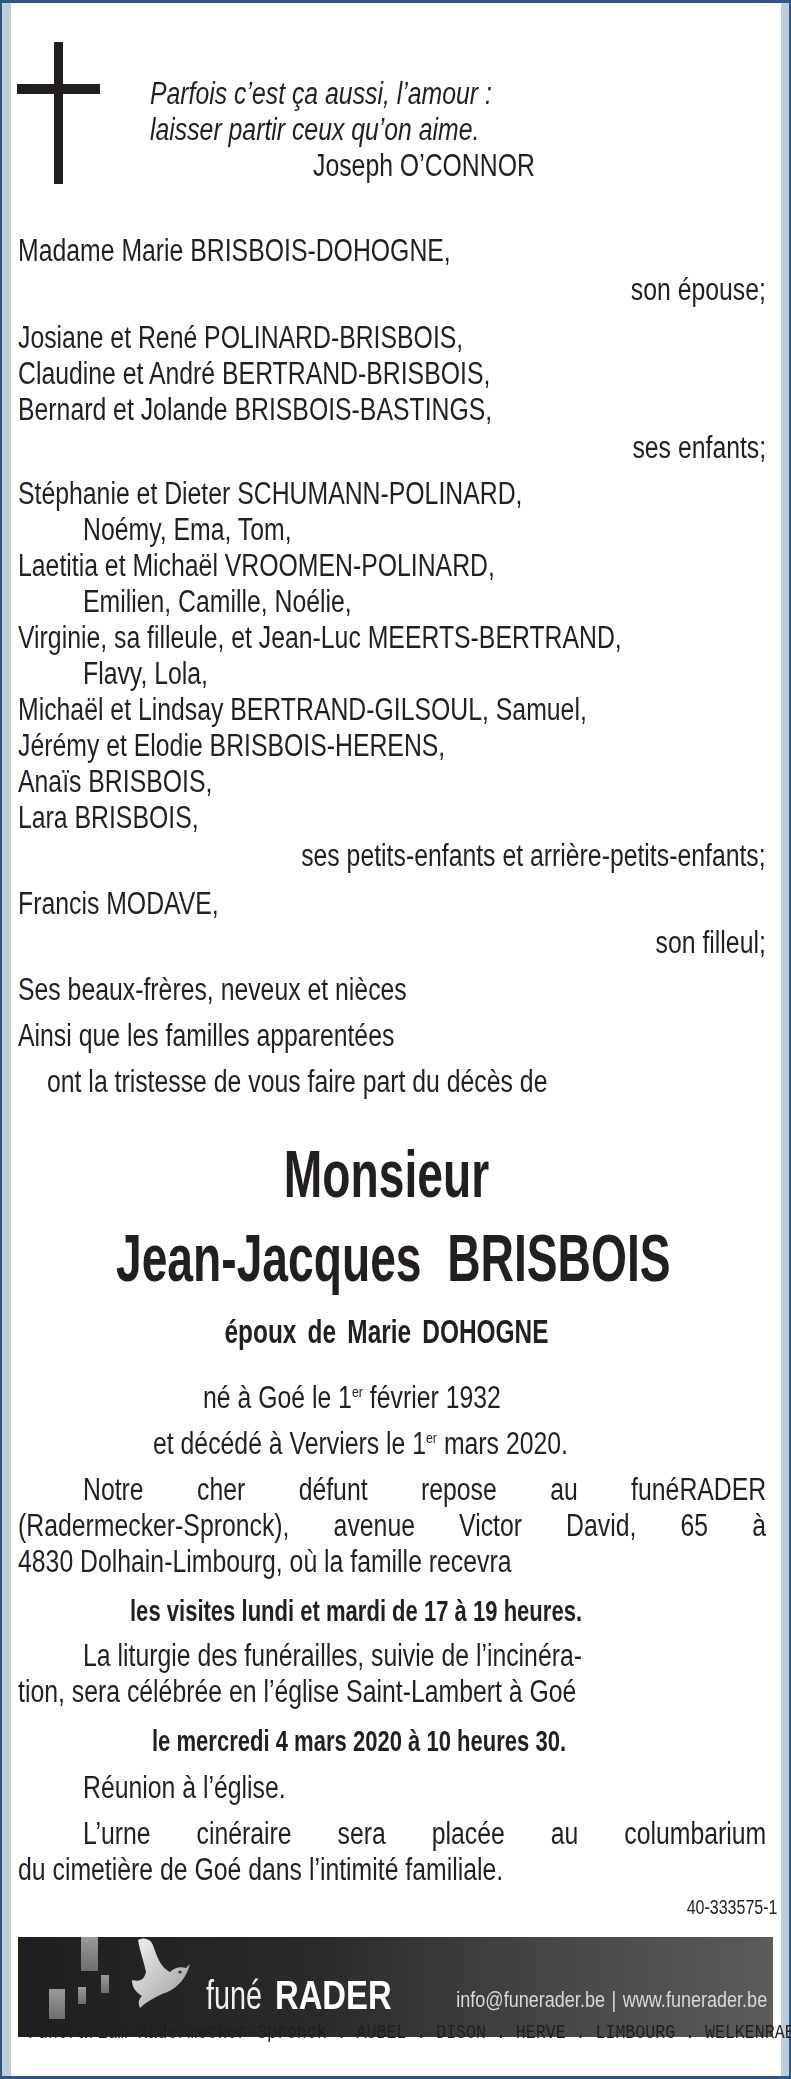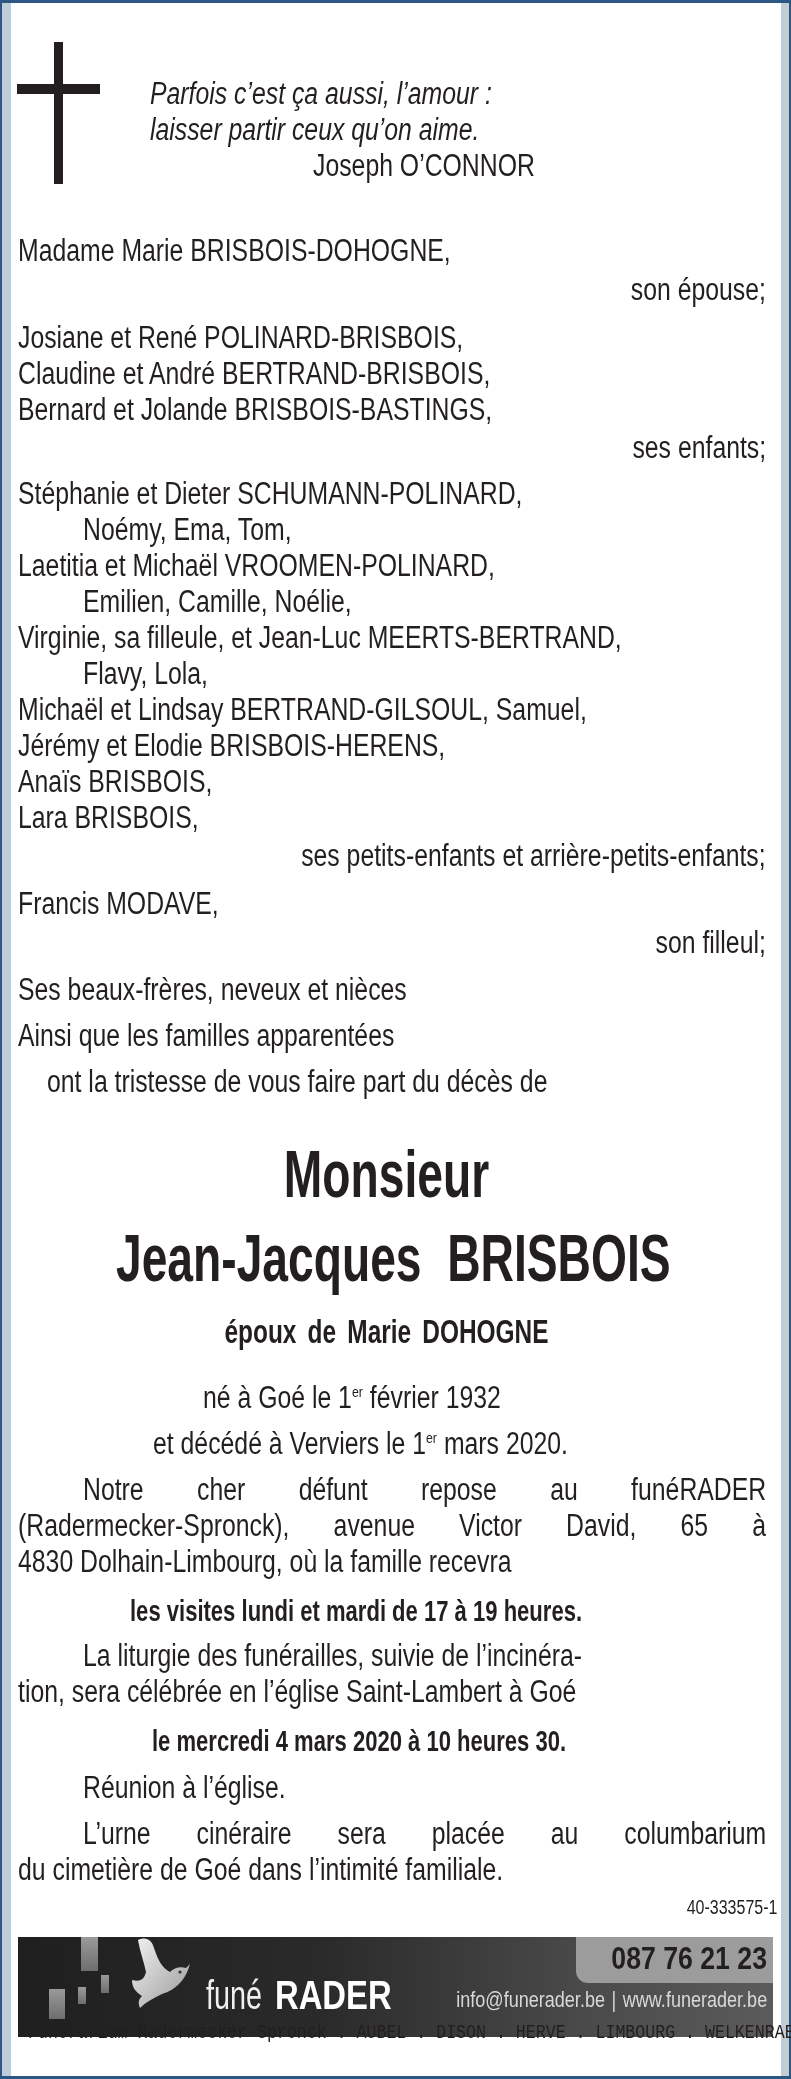--- a/index.html
+++ b/index.html
@@ -184,19 +184,16 @@
         <stop offset="1" stop-color="#9a9a9a"></stop>
       </linearGradient>
     </defs>
     <path d="M20 8 C 28 4, 34 8, 36 16 C 40 28, 44 36, 52 40 C 56 36, 62 34, 68 36 L 72 32 L 70 38 C 66 48, 58 58, 44 62 C 36 66, 28 70, 22 76 C 20 72, 20 68, 24 64 C 18 60, 14 56, 14 48 C 22 50, 26 48, 28 40 C 26 30, 22 20, 20 8 Z" fill="url(#dg)"></path>
     <circle cx="62" cy="40" r="1.6" fill="#333"></circle>
   </svg>
 
   <div class="logo-fune">funé</div>
   <div class="logo-rader">RADER</div>
 
-  <div class="phone-box">
-    <div class="phone">087 76 21 23</div>
-  </div>
   <div class="contact"><span>info@funerader.be</span><span class="sep">|</span><span>www.funerader.be</span></div>
 </div>
 
 <div class="locations">Funérarium Radermecker-Spronck . AUBEL . DISON . HERVE . LIMBOURG . WELKENRAEDT</div>
 
 </body></html>

